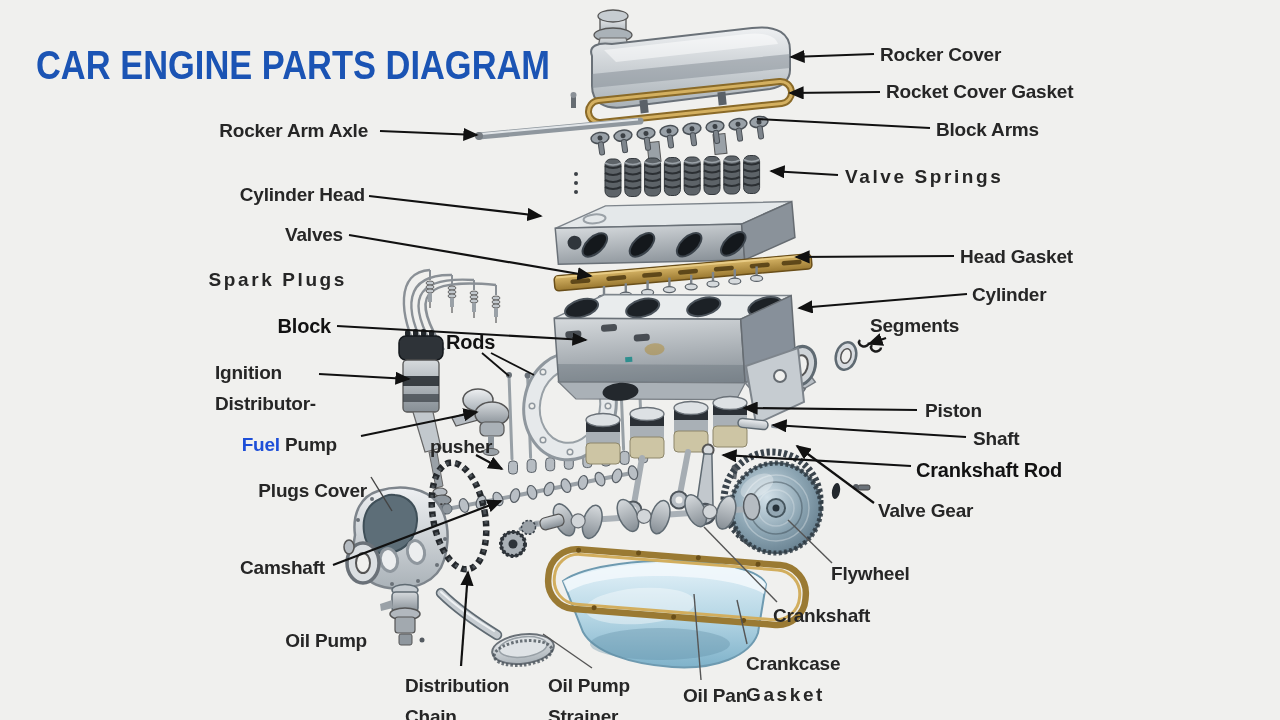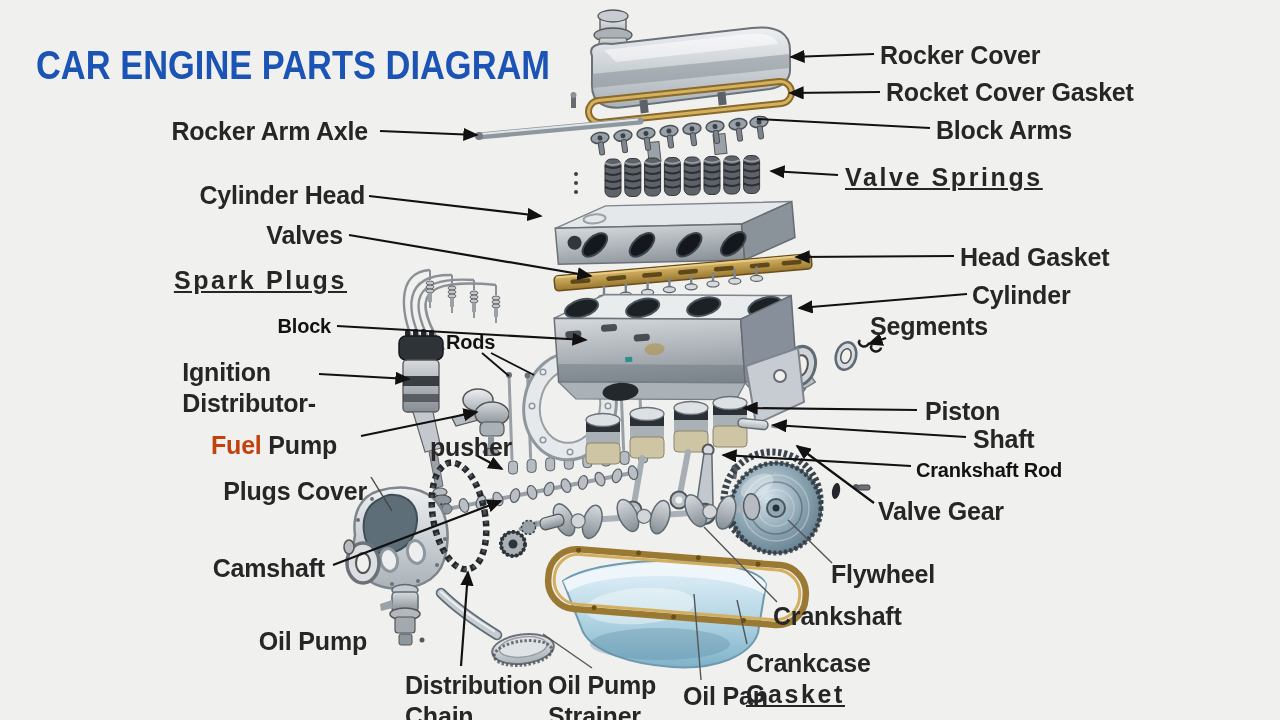--- a/index.html
+++ b/index.html
@@ -10,27 +10,27 @@
   }
   .stage{position:absolute;left:0;top:4px;width:1280px;height:720px;}
   #art{position:absolute;left:0;top:0;}
   .title{
     position:absolute;left:36px;top:38px;
     font-size:41px;font-weight:700;color:#1b54b4;
     white-space:nowrap;letter-spacing:0px;
     transform:scaleX(.84);transform-origin:left top;
   }
   .lbl{
-    position:absolute;font-weight:700;font-size:25px;line-height:22px;
+    position:absolute;font-weight:700;font-size:19px;line-height:22px;
     color:#262626;white-space:nowrap;letter-spacing:-0.2px;
   }
-  .sp{letter-spacing:2.6px;text-decoration:underline;}
+  .sp{letter-spacing:2.6px;}
   .heavy{color:#121212;font-size:20px;}
   .two{line-height:31px;text-align:left;white-space:nowrap;}
-  .gray{color:#c2410c;}
+  .gray{color:#1d4ed8;}
 </style>
 </head>
 <body>
 
 <div class="stage">
 
 <svg id="art" width="1280" height="720" viewBox="0 0 1280 720">
   <defs>
     <linearGradient id="gMetal" x1="0" y1="0" x2="0" y2="1">
       <stop offset="0" stop-color="#eef0f2"></stop>

